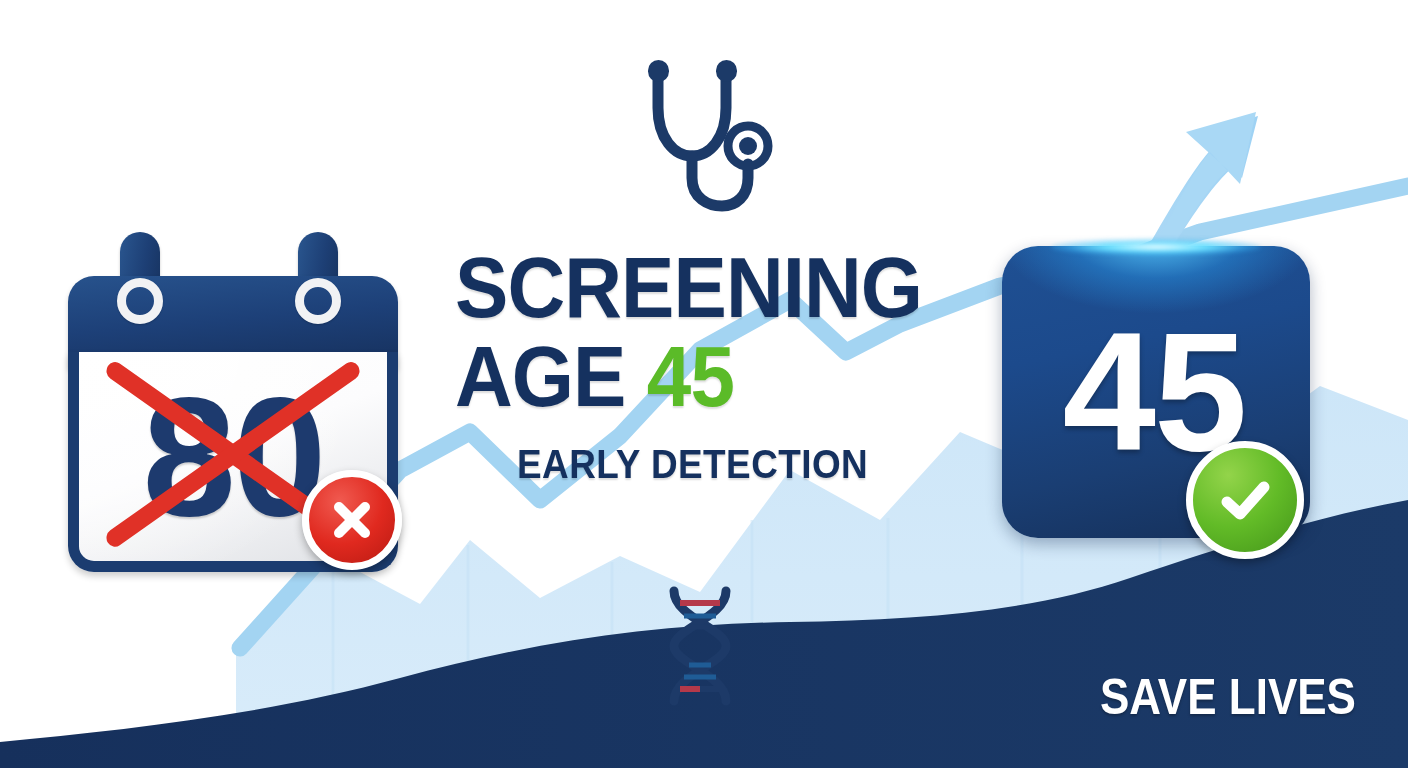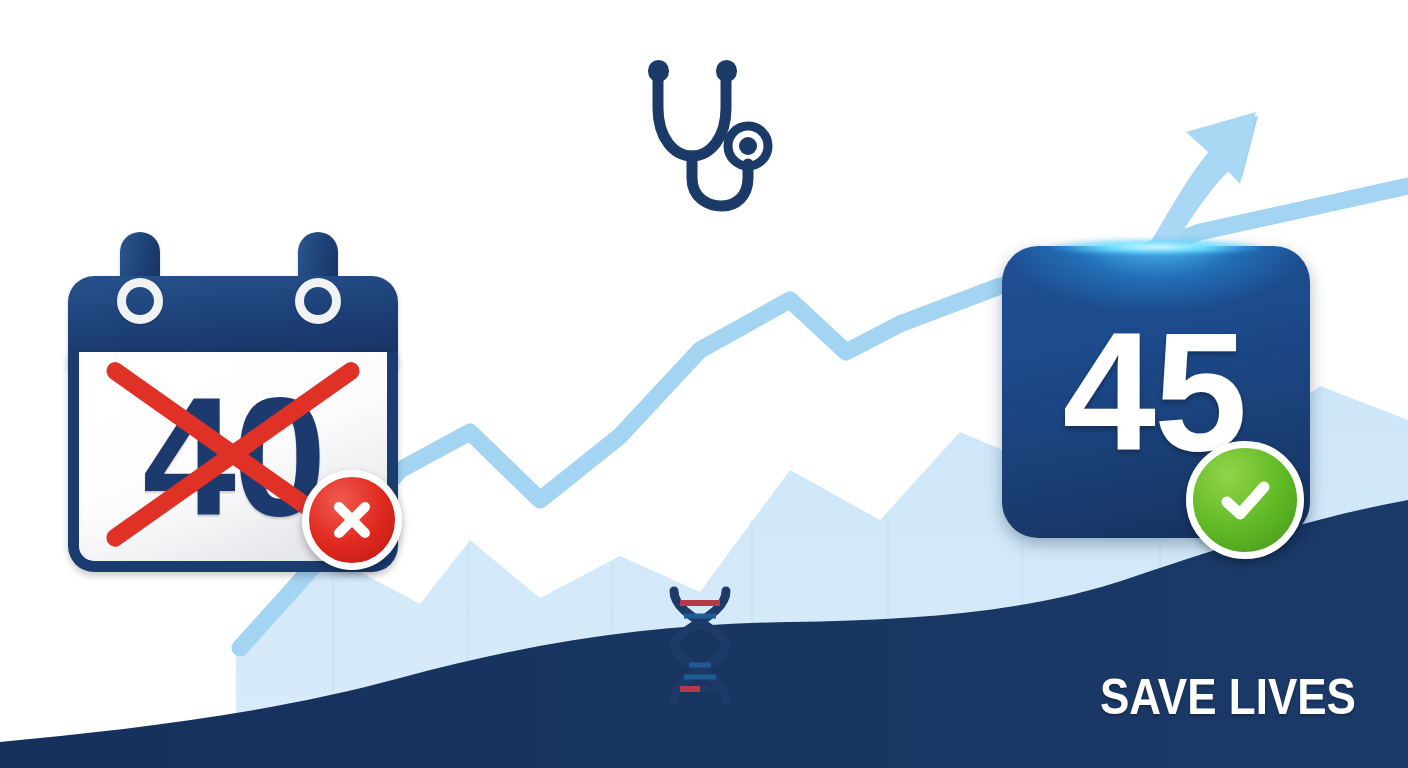--- a/index.html
+++ b/index.html
@@ -391,21 +391,21 @@
   </svg>
 
   <div class="calendar">
     <div class="cal-post p1"></div>
     <div class="cal-post p2"></div>
     <div class="cal-head"></div>
     <div class="cal-ring r1"></div>
     <div class="cal-ring r2"></div>
     <div class="cal-body">
       <div class="cal-sheen"></div>
-      <div class="cal-num">40</div>
+      <div class="cal-num">80</div>
       <svg style="position:absolute; left:0; top:0; width:100%; height:100%;" viewBox="0 0 308 198" preserveAspectRatio="none" aria-hidden="true">
         <g stroke="#e03127" stroke-width="17" stroke-linecap="round">
           <line x1="36" y1="18" x2="272" y2="176"></line>
           <line x1="272" y1="18" x2="36" y2="176"></line>
         </g>
       </svg>
     </div>
   </div>
 
   <div class="badge badge-x">
@@ -421,16 +421,24 @@
     <div class="card45-num">45</div>
   </div>
   <div class="card45-glow" style="position:absolute; left:1156px; top:239px;"></div>
 
   <div class="badge badge-check">
     <svg width="62" height="62" viewBox="0 0 62 62" aria-hidden="true">
       <path d="M 13 33 L 26 45 L 50 18" fill="none" stroke="#ffffff" stroke-width="11" stroke-linecap="round" stroke-linejoin="round"></path>
     </svg>
   </div>
 
+  <div class="headline">
+    <div class="h-line1">SCREENING</div>
+    <div class="h-line2">
+      <span>AGE</span>
+      <span class="h-age45">45</span>
+    </div>
+    <div class="h-sub">EARLY DETECTION</div>
+  </div>
 
   <div class="save-lives">SAVE LIVES</div>
 
 </div>
 
 </body></html>

